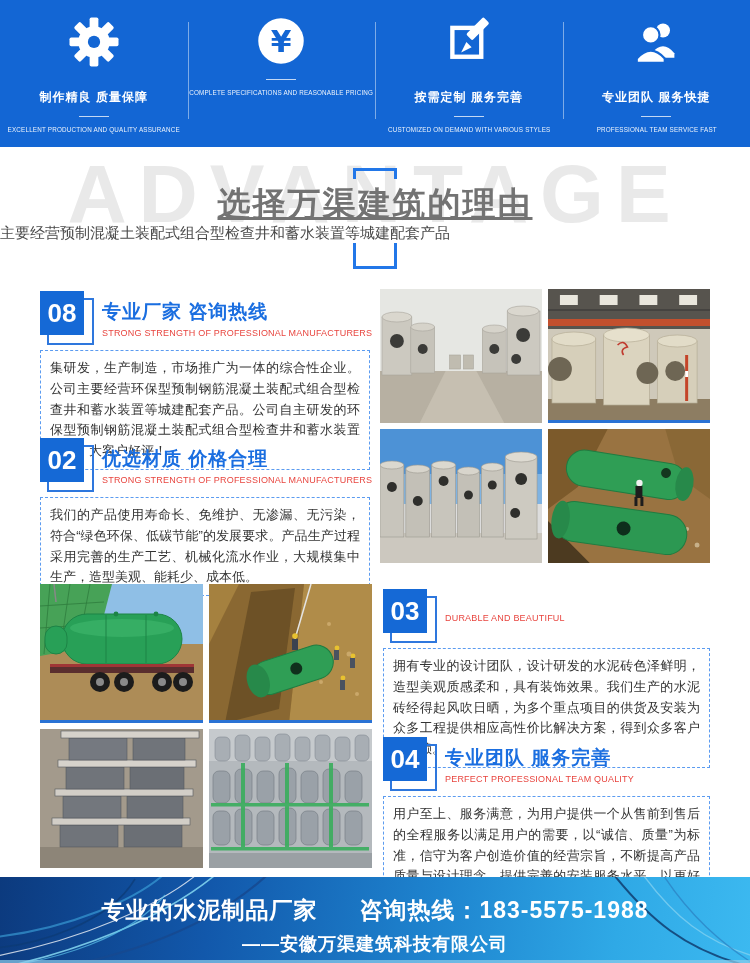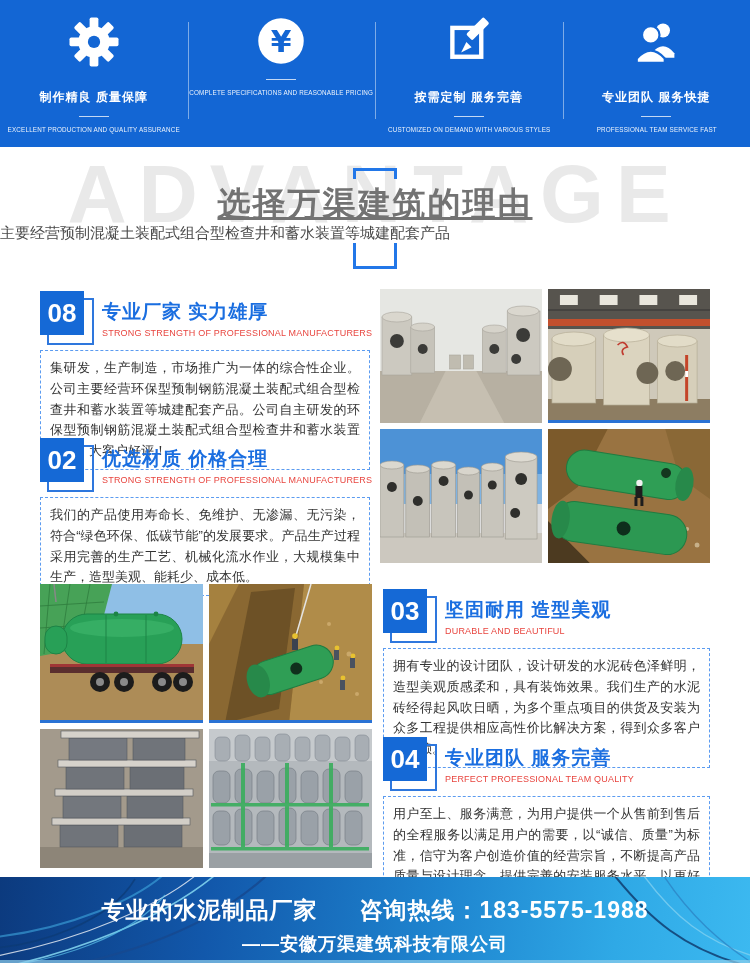--- a/index.html
+++ b/index.html
@@ -113,21 +113,21 @@
   <div class="hero-title">选择万渠建筑的理由</div>
   <div class="hero-sub">主要经营预制混凝土装配式组合型检查井和蓄水装置等城建配套产品</div>
   <div class="bracket-bottom"></div>
 
   <div class="sec" style="left:40px; top:291px;">
     <div class="sec-head">
       <div class="num-wrap">
           <div class="num-box">08</div>
         </div>
       <div class="sec-titles">
-        <div class="sec-title">专业厂家 实力雄厚</div>
+        <div class="sec-title">专业厂家 咨询热线</div>
         <div class="sec-sub">STRONG STRENGTH OF PROFESSIONAL MANUFACTURERS</div>
       </div>
     </div>
     <div class="sec-body">集研发，生产制造，市场推广为一体的综合性企业。公司主要经营环保型预制钢筋混凝土装配式组合型检查井和蓄水装置等城建配套产品。公司自主研发的环保型预制钢筋混凝土装配式组合型检查井和蓄水装置获得广大客户好评！</div>
   </div>
 
   <div class="sec" style="left:40px; top:438px;">
     <div class="sec-head">
       <div class="num-wrap">
           <div class="num-box">02</div>
@@ -400,21 +400,20 @@
       </svg>
     </div>
   </div>
 
   <div class="sec" style="left:383px; top:589px; width:327px;">
     <div class="sec-head">
       <div class="num-wrap">
           <div class="num-box">03</div>
         </div>
       <div class="sec-titles">
-        <div class="sec-title">坚固耐用 造型美观</div>
         <div class="sec-sub">DURABLE AND BEAUTIFUL</div>
       </div>
     </div>
     <div class="sec-body">拥有专业的设计团队，设计研发的水泥砖色泽鲜明，造型美观质感柔和，具有装饰效果。我们生产的水泥砖经得起风吹日晒，为多个重点项目的供货及安装为众多工程提供相应高性价比解决方案，得到众多客户的信赖。</div>
   </div>
 
   <div class="sec" style="left:383px; top:737px; width:327px;">
     <div class="sec-head">
       <div class="num-wrap">
           <div class="num-box">04</div>

